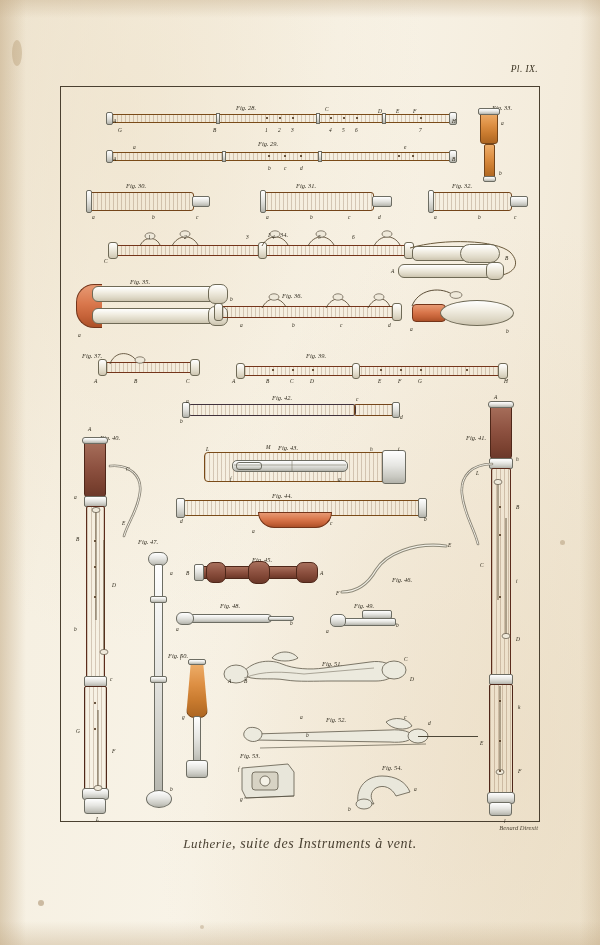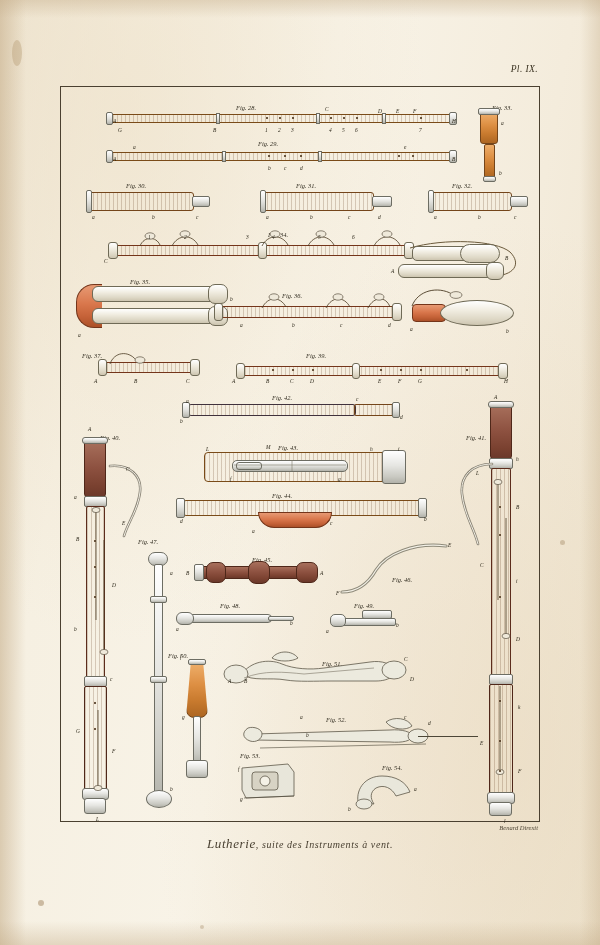--- a/index.html
+++ b/index.html
@@ -65,21 +65,21 @@
     position: absolute;
     left: 0; top: 836px;
     width: 600px;
     text-align: center;
     font-size: 13px;
     font-style: italic;
     color: #4a4132;
     letter-spacing: 0.6px;
   }
   .caption .sub {
-    font-size: 10px;
+    font-size: 14px;
   }
   .engraver {
     position: absolute;
     right: 62px; top: 824px;
     font-size: 6.5px;
     font-style: italic;
     color: #4e4535;
   }
   .figlabel {
     position: absolute;

